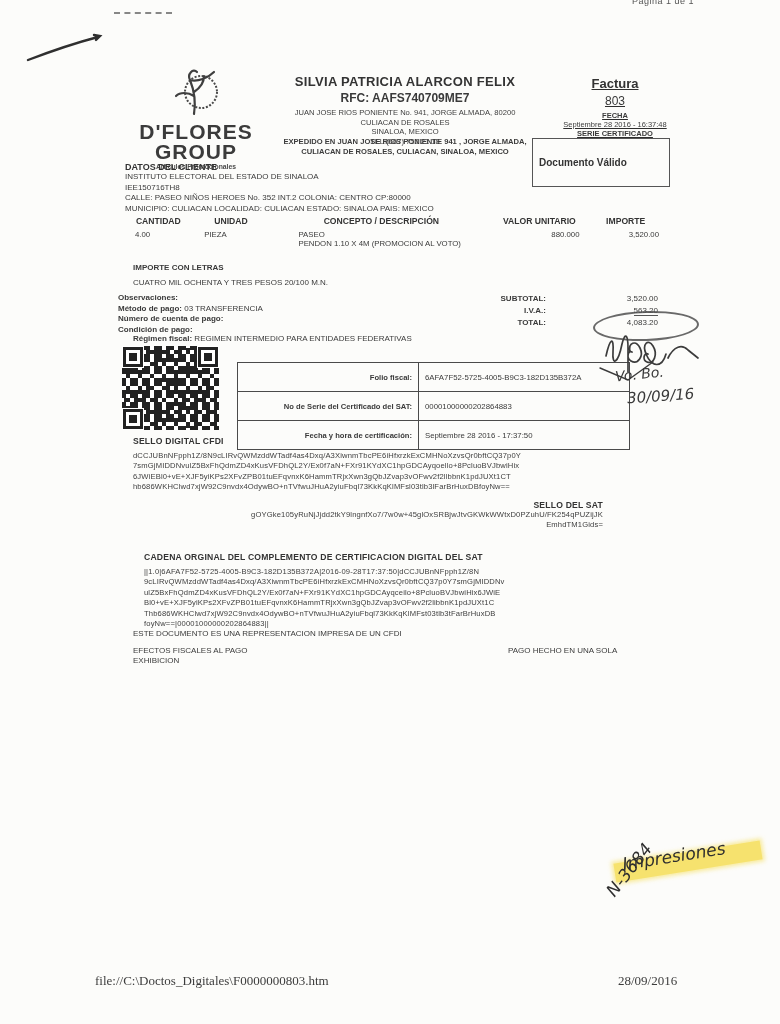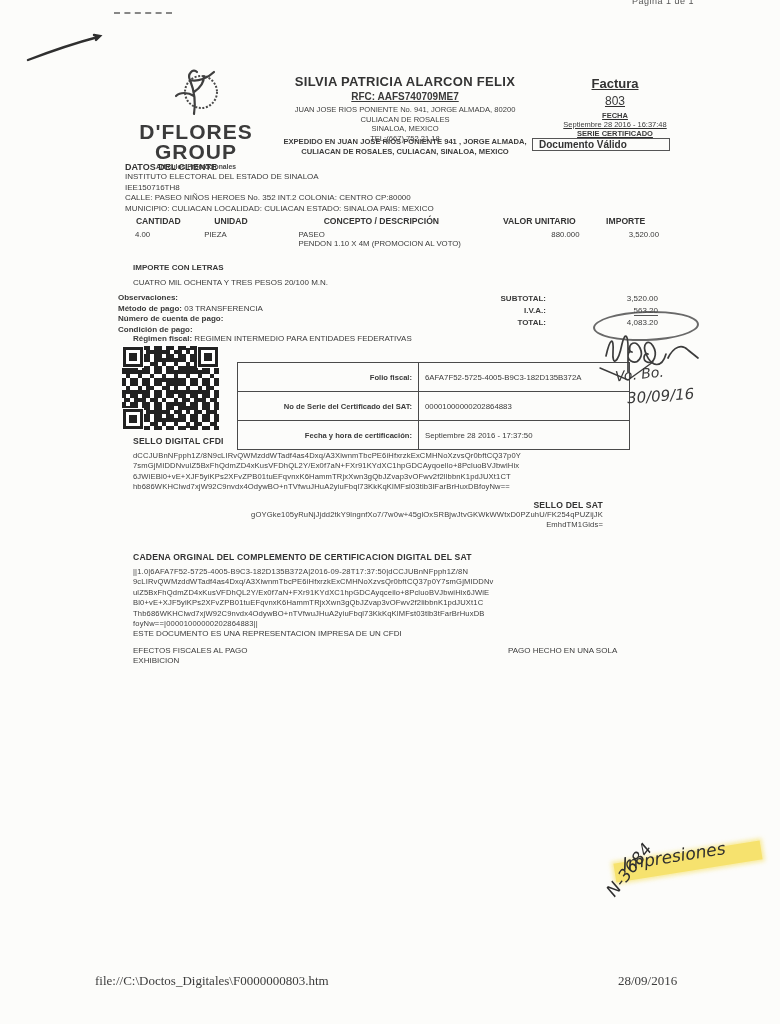--- a/index.html
+++ b/index.html
@@ -7,28 +7,28 @@
     position:relative;width:780px;height:1024px;margin:0 auto;
     background:#fcfcfa;overflow:hidden;
     font-family:"Liberation Sans",sans-serif;color:#2e2e2e;
   }
   .abs{position:absolute;}
   .b{font-weight:bold;}
   .ctr{text-align:center;}
   .rt{text-align:right;}
   
   .issuer-name{font-size:13px;font-weight:bold;letter-spacing:.3px;color:#333;}
-  .issuer-rfc{font-size:10px;font-weight:bold;margin-top:2px;color:#3a3a3a;text-decoration:underline;}
+  .issuer-rfc{font-size:12px;font-weight:bold;margin-top:2px;color:#3a3a3a;}
   .issuer-line{font-size:7.6px;line-height:9.5px;color:#3d3d3d;}
   .expedido{font-size:7.6px;line-height:10px;font-weight:bold;color:#3c3c3c;}
   .fact-title{font-size:13px;font-weight:bold;color:#333;}
   .fact-num{font-size:12px;margin-top:3px;color:#3a3a3a;}
   .fact-small-b{font-size:7.5px;font-weight:bold;line-height:9px;color:#3a3a3a;}
   .fact-small{font-size:7.5px;line-height:9px;color:#3d3d3d;}
-  .valid-box{border:1px solid #555;padding:0 6px;font-size:10px;font-weight:bold;text-align:left;color:#333;background:#fcfcfa;}
+  .valid-box{border:1px solid #555;padding:18px 6px;font-size:10px;font-weight:bold;text-align:left;color:#333;background:#fcfcfa;}
   
   .logo-name{font-size:21px;font-weight:bold;letter-spacing:1px;line-height:20px;color:#3b3b3b;font-stretch:condensed;}
   .logo-tag{font-size:6.8px;font-weight:bold;color:#4a4a4a;margin-top:1px;}
   
   .client-title{font-size:9px;font-weight:bold;color:#333;}
   .client-line{font-size:8px;line-height:10.5px;color:#3a3a3a;}
   
   .items-head{display:flex;font-size:8.6px;font-weight:bold;color:#333;}
   .items-row{display:flex;font-size:7.8px;color:#3a3a3a;margin-top:4px;}
   .c-qty{width:78px;}
@@ -228,21 +228,21 @@
     <div class="sello-line">6JWiEBl0+vE+XJF5yiKPs2XFvZPB01tuEFqvnxK6HammTRjxXwn3gQbJZvap3vOFwv2f2llbbnK1pdJUXt1CT</div>
     <div class="sello-line">hb686WKHClwd7xjW92C9nvdx4OdywBO+nTVfwuJHuA2yiuFbql73KkKqKlMFsl03tlb3lFarBrHuxDBfoyNw==</div>
   </div>
 
   <div class="abs" style="left:133px;top:500px;width:470px;text-align:right;">
     <div class="sello-title">SELLO DEL SAT</div>
     <div class="sello-line">gOYGke105yRuNjJjdd2tkY9lngnfXo7/7w0w+45glOxSRBjwJtvGKWkWWtxD0PZuhU/FK254qPUZijJK</div>
     <div class="sello-line">EmhdTM1Gids=</div>
   </div>
 
-  <div class="abs" style="left:133px;top:552px;width:480px;">
+  <div class="abs" style="left:144px;top:552px;width:480px;">
     <div class="sello-title">CADENA ORGINAL DEL COMPLEMENTO DE CERTIFICACION DIGITAL DEL SAT</div>
     <div class="sello-line" style="margin-top:5px;">||1.0|6AFA7F52-5725-4005-B9C3-182D135B372A|2016-09-28T17:37:50|dCCJUBnNFpph1Z/8N</div>
     <div class="sello-line">9cLIRvQWMzddWTadf4as4Dxq/A3XiwnmTbcPE6iHfxrzkExCMHNoXzvsQr0bftCQ37p0Y7smGjMIDDNv</div>
     <div class="sello-line">ulZ5BxFhQdmZD4xKusVFDhQL2Y/Ex0f7aN+FXr91KYdXC1hpGDCAyqceilo+8PcluoBVJbwiHix6JWiE</div>
     <div class="sello-line">Bl0+vE+XJF5yiKPs2XFvZPB01tuEFqvnxK6HammTRjxXwn3gQbJZvap3vOFwv2f2libbnK1pdJUXt1C</div>
     <div class="sello-line">Thb686WKHClwd7xjW92C9nvdx4OdywBO+nTVfwuJHuA2yiuFbql73KkKqKlMFst03tlb3tFarBrHuxDB</div>
     <div class="sello-line">foyNw==|00001000000202864883||</div>
   </div>
 
   <div class="abs legal" style="left:133px;top:629px;">ESTE DOCUMENTO ES UNA REPRESENTACION IMPRESA DE UN CFDI</div>

